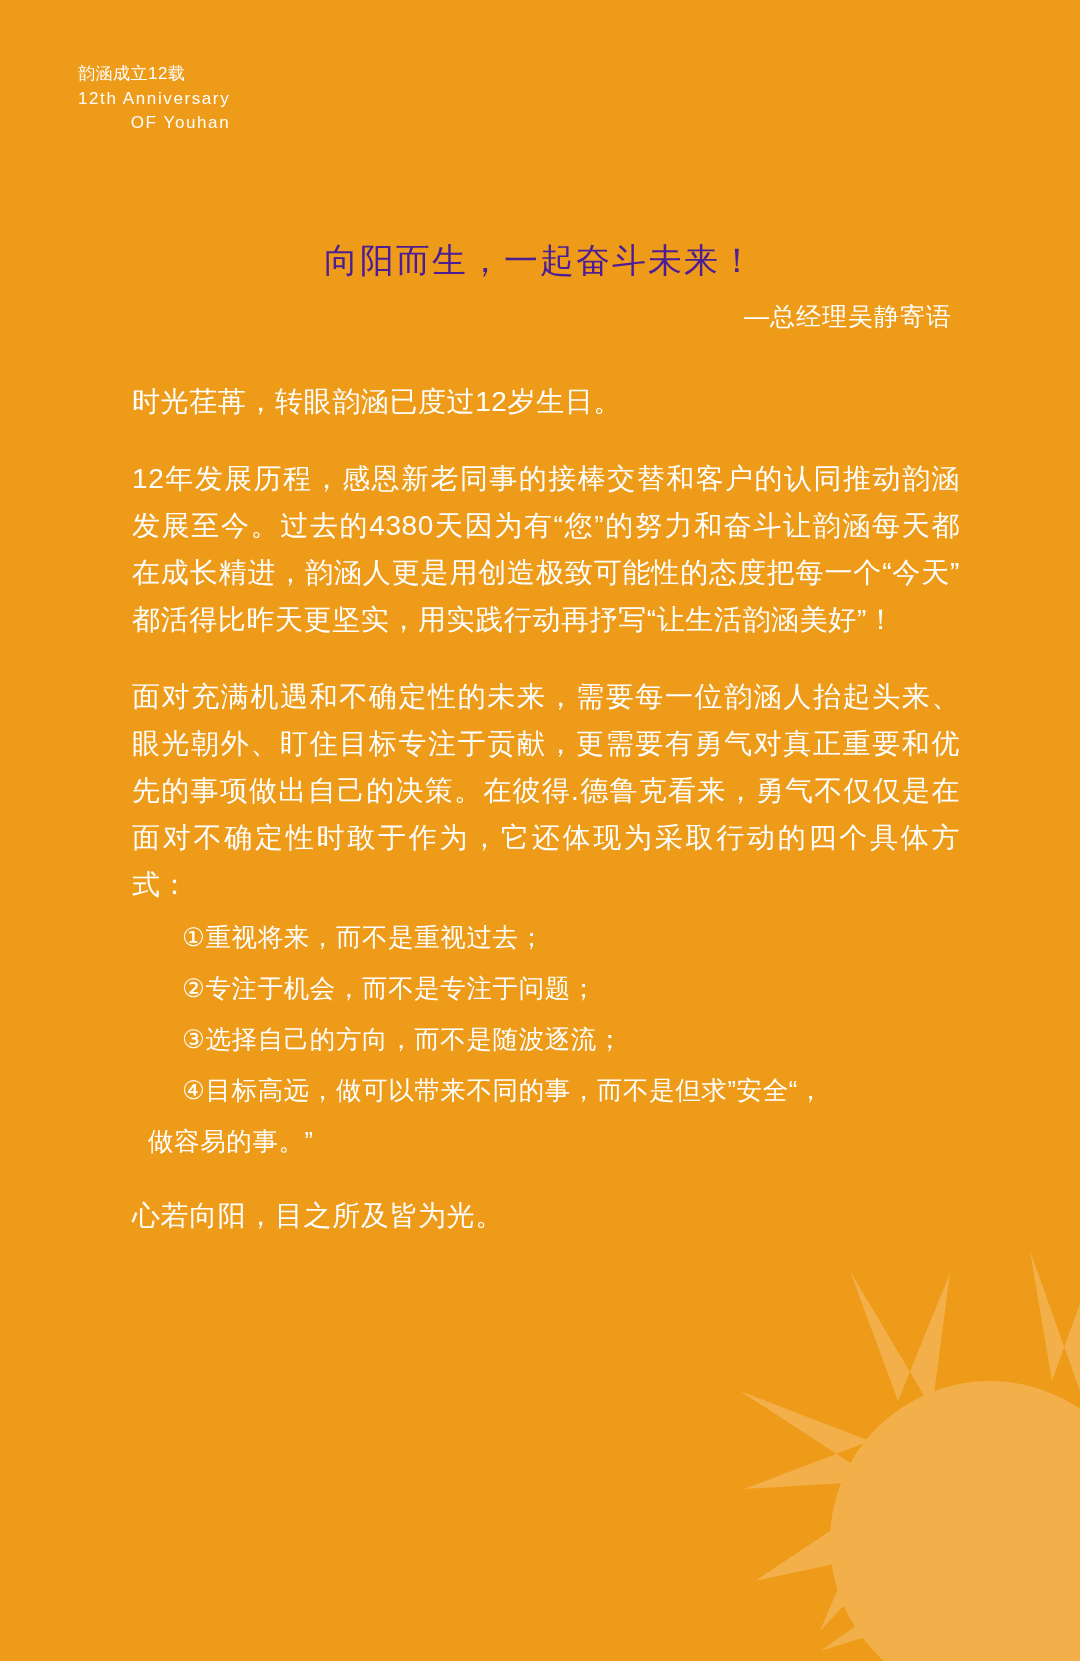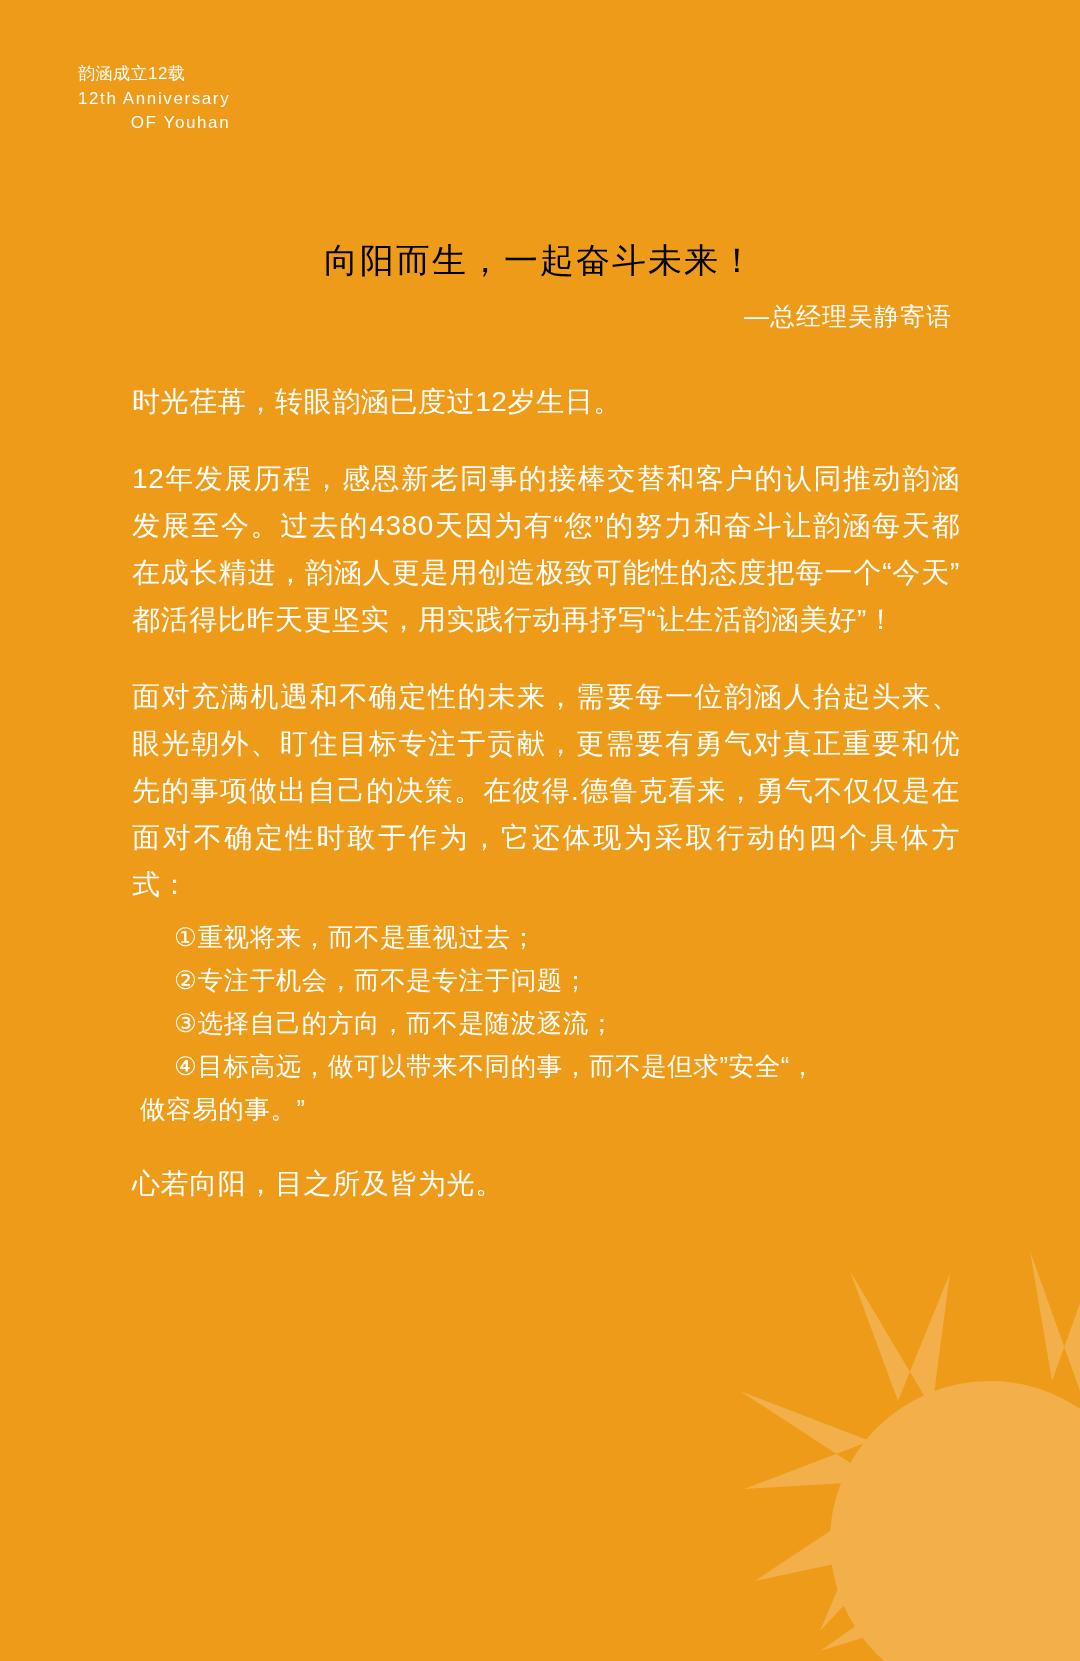--- a/index.html
+++ b/index.html
@@ -52,21 +52,21 @@
   .title-block {
     position: absolute;
     left: 0;
     right: 0;
     top: 238px;
     text-align: center;
   }
   .main-title {
     font-size: 34px;
     letter-spacing: 2px;
-    color: #000000;
+    color: #4c1d95;
     font-weight: 400;
   }
   .subtitle {
     margin-top: 16px;
     font-size: 25px;
     letter-spacing: 1px;
     color: #ffffff;
     padding-right: 128px;
     text-align: right;
   }
@@ -86,29 +86,29 @@
     margin: 0 0 30px 0;
     text-align: justify;
     text-justify: inter-ideograph;
   }
   .para:last-child { margin-bottom: 0; }
   .list-item {
     font-size: 25.5px;
     line-height: 1.68;
     letter-spacing: 0.6px;
     color: #ffffff;
-    margin: 0;
+    margin: 8px;
     padding-left: 42px;
   }
   .list-tail {
     font-size: 25.5px;
     line-height: 1.68;
     letter-spacing: 0.6px;
     color: #ffffff;
-    margin: 0 0 30px 8px;
+    margin: 0 0 30px 16px;
     padding-left: 0;
   }
 </style>
 </head>
 <body>
 
 <div class="sun-wrap">
   <svg viewBox="0 0 420 470" xmlns="http://www.w3.org/2000/svg">
     <g fill="#F3B04A">
       <polygon points="150,20 198,150 250,22 232,158"></polygon>

